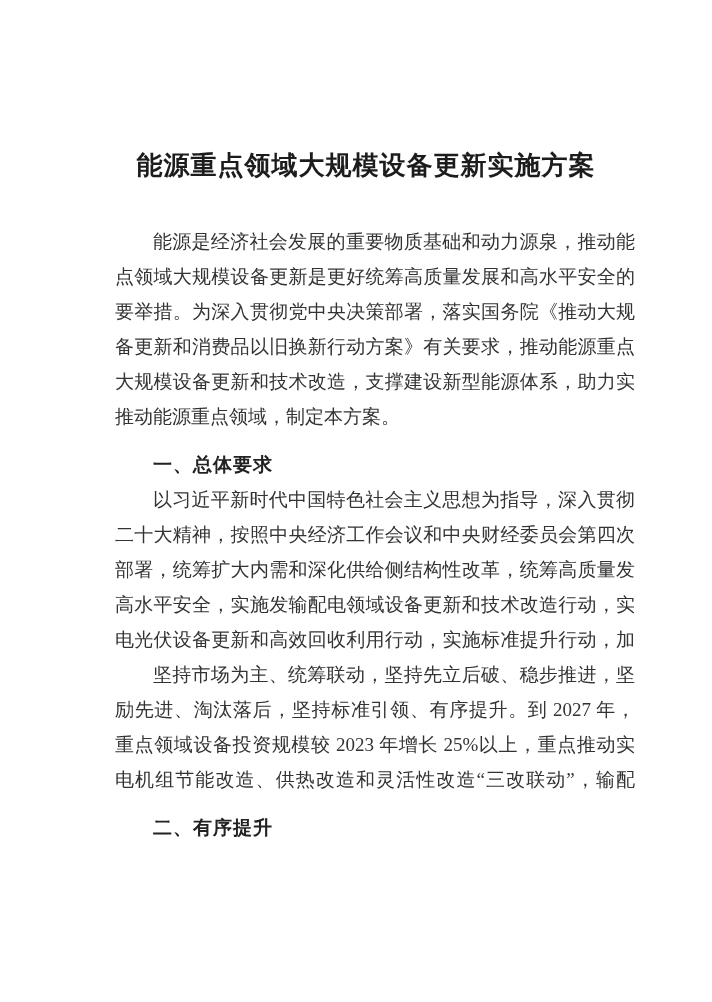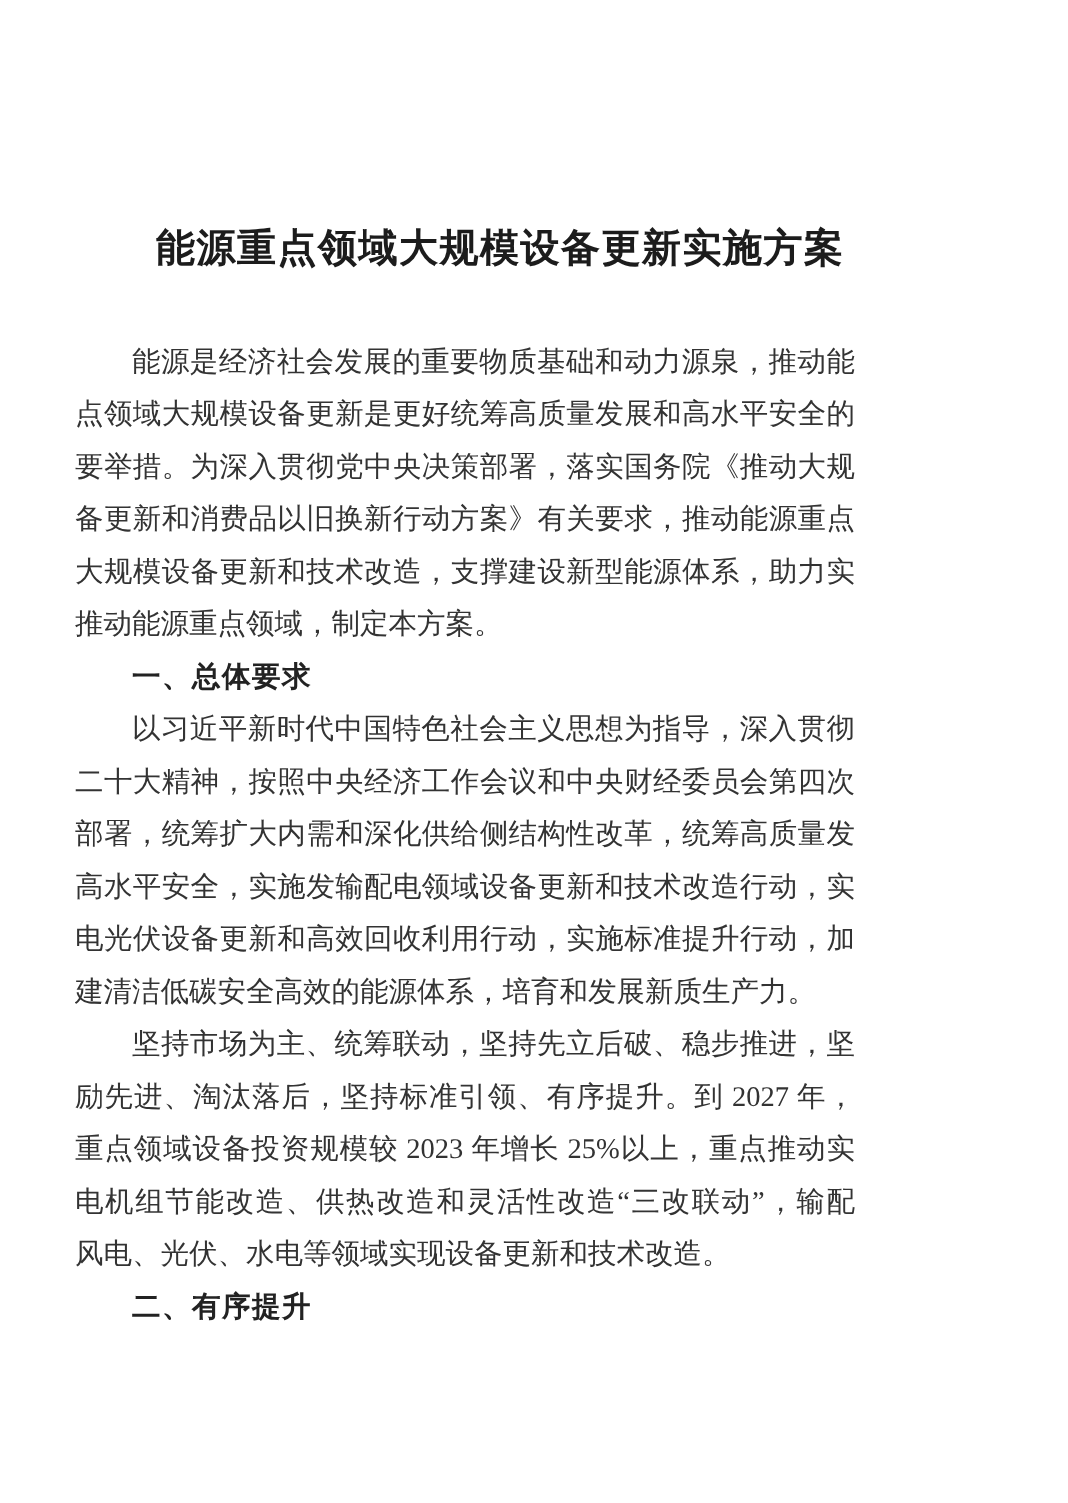--- a/index.html
+++ b/index.html
@@ -11,21 +11,21 @@
     height: 1002px;
     background: #ffffff;
     font-family: "Liberation Serif", serif;
     color: #333333;
     overflow: hidden;
   }
   .page {
     box-sizing: border-box;
     width: 712px;
     height: 1002px;
-    padding: 146px 95px 0 50px;
+    padding: 146px 95px 0 115px;
     background: #ffffff;
   }
   .doc-title {
     margin: 0 0 38px 0;
     font-size: 26px;
     line-height: 40px;
     font-weight: bold;
     text-align: center;
     color: #1c1c1c;
     letter-spacing: 1px;
@@ -51,41 +51,40 @@
     text-align-last: left;
   }
   .line.heading {
     font-family: "Liberation Sans", sans-serif;
     font-weight: bold;
     color: #222222;
     text-indent: 38px;
     text-align: left;
     text-align-last: left;
     letter-spacing: 1px;
+    margin-top: 13px;
   }
 </style>
 </head>
 <body>
 
 <div class="page">
   <h1 class="doc-title">能源重点领域大规模设备更新实施方案</h1>
   <div class="doc-body" id="doc-body">
       <div class="line indent">能源是经济社会发展的重要物质基础和动力源泉，推动能源重</div>
       <div class="line">点领域大规模设备更新是更好统筹高质量发展和高水平安全的重</div>
       <div class="line">要举措。为深入贯彻党中央决策部署，落实国务院《推动大规模设</div>
       <div class="line">备更新和消费品以旧换新行动方案》有关要求，推动能源重点领域</div>
       <div class="line">大规模设备更新和技术改造，支撑建设新型能源体系，助力实现碳</div>
       <div class="line last">推动能源重点领域，制定本方案。</div>
       <div class="line heading">一、总体要求</div>
       <div class="line indent">以习近平新时代中国特色社会主义思想为指导，深入贯彻党的</div>
       <div class="line">二十大精神，按照中央经济工作会议和中央财经委员会第四次会议</div>
       <div class="line">部署，统筹扩大内需和深化供给侧结构性改革，统筹高质量发展和</div>
       <div class="line">高水平安全，实施发输配电领域设备更新和技术改造行动，实施风</div>
       <div class="line">电光伏设备更新和高效回收利用行动，实施标准提升行动，加快构</div>
-      <div class="line last">建清洁低碳安全高效的能源体系，培育和发展新质生产力。</div>
       <div class="line indent">坚持市场为主、统筹联动，坚持先立后破、稳步推进，坚持鼓</div>
       <div class="line">励先进、淘汰落后，坚持标准引领、有序提升。到 2027 年，能源</div>
       <div class="line">重点领域设备投资规模较 2023 年增长 25%以上，重点推动实施煤</div>
       <div class="line">电机组节能改造、供热改造和灵活性改造“三改联动”，输配电、</div>
-      <div class="line last">风电、光伏、水电等领域实现设备更新和技术改造。</div>
       <div class="line heading">二、有序提升</div>
     </div>
 </div>
 
 </body></html>

